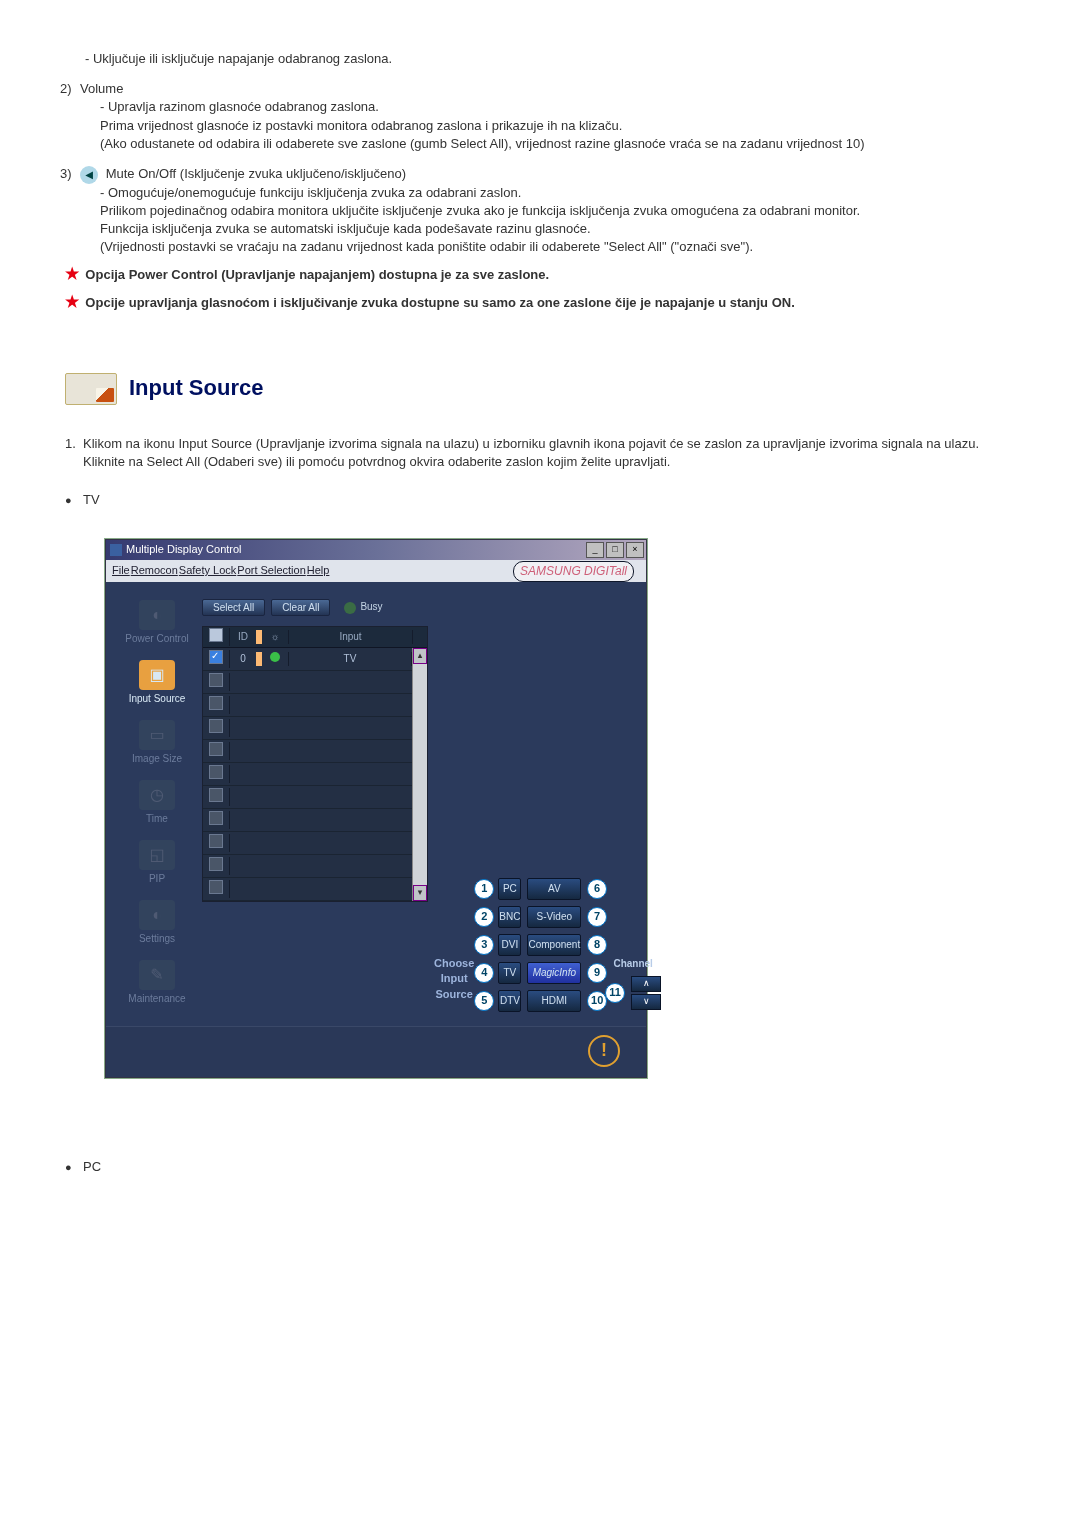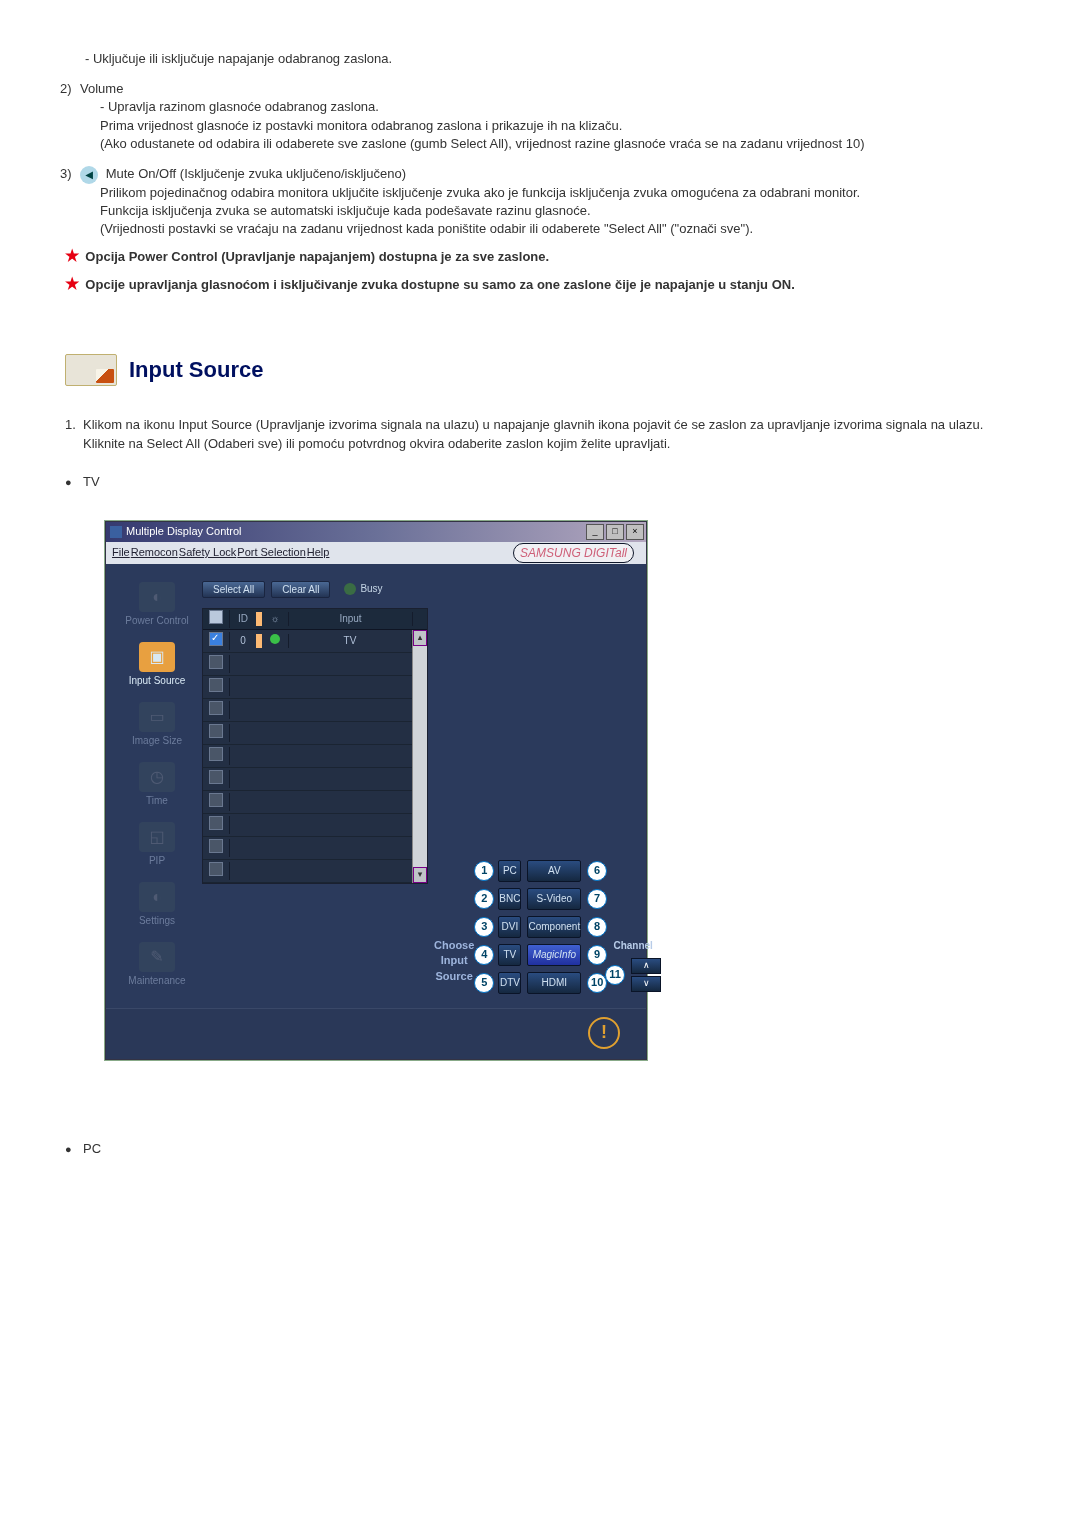--- a/index.html
+++ b/index.html
@@ -403,20 +403,21 @@
     </div>
   </div>
 
   <div class="numbered-item">
     <div class="num-label">3)</div>
     <div class="item-body">
       <div>
         <span class="mute-icon">◀</span>
         <span>Mute On/Off (Isključenje zvuka uključeno/isključeno)</span>
       </div>
+      <div class="sub-line">- Omogućuje/onemogućuje funkciju isključenja zvuka za odabrani zaslon.</div>
       <div class="sub-line">Prilikom pojedinačnog odabira monitora uključite isključenje zvuka ako je funkcija isključenja zvuka omogućena za odabrani monitor.</div>
       <div class="sub-line">Funkcija isključenja zvuka se automatski isključuje kada podešavate razinu glasnoće.</div>
       <div class="sub-line">(Vrijednosti postavki se vraćaju na zadanu vrijednost kada poništite odabir ili odaberete "Select All" ("označi sve").</div>
     </div>
   </div>
 
   <div class="star-line">
     <div class="star">★</div>
     <div>Opcija Power Control (Upravljanje napajanjem) dostupna je za sve zaslone.</div>
   </div>
@@ -426,21 +427,21 @@
   </div>
 
   <div class="section-heading">
     <span class="section-icon"></span>
     <span class="section-title">Input Source</span>
   </div>
 
   <div class="ordered-item">
     <div class="ordered-num">1.</div>
     <div class="item-body">
-      <div>Klikom na ikonu Input Source (Upravljanje izvorima signala na ulazu) u napajanje glavnih ikona pojavit će se zaslon za upravljanje izvorima signala na ulazu.</div>
+      <div>Klikom na ikonu Input Source (Upravljanje izvorima signala na ulazu) u izborniku glavnih ikona pojavit će se zaslon za upravljanje izvorima signala na ulazu.</div>
       <div>Kliknite na Select All (Odaberi sve) ili pomoću potvrdnog okvira odaberite zaslon kojim želite upravljati.</div>
     </div>
   </div>
 
   <div class="bullet-item">
     <div class="bullet">●</div>
     <div>TV</div>
   </div>
 
   <div class="screenshot-embed">

